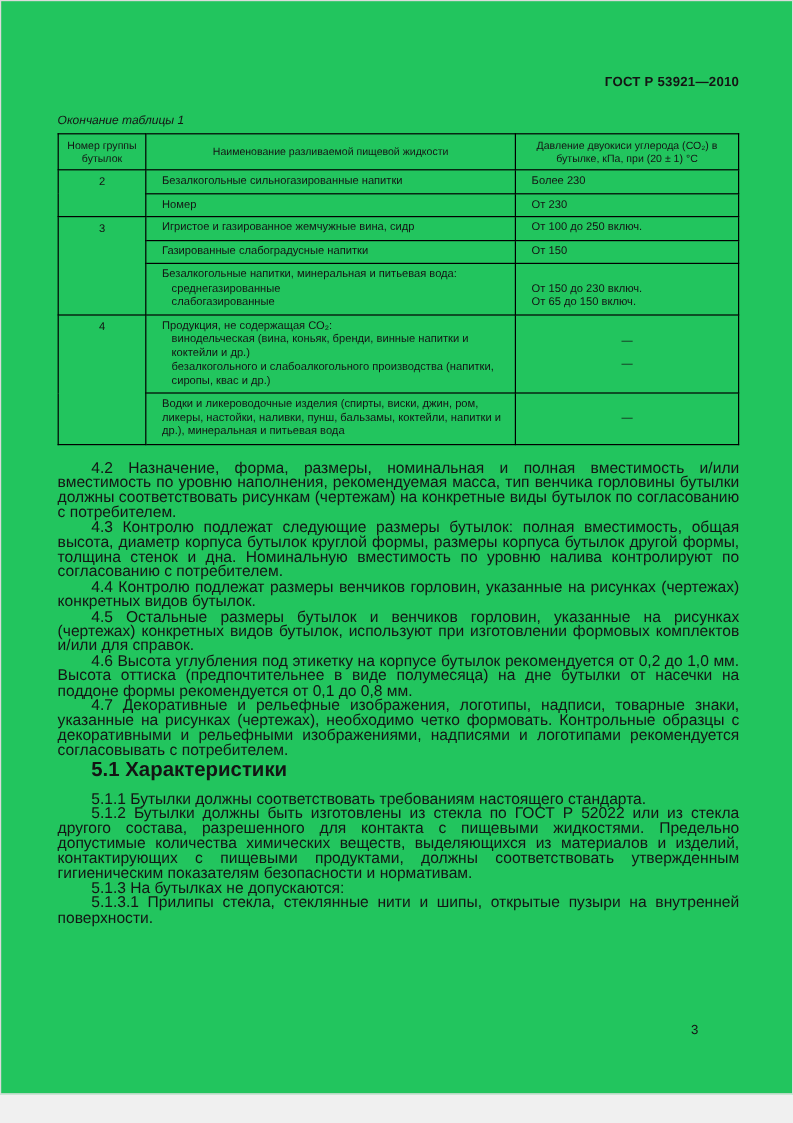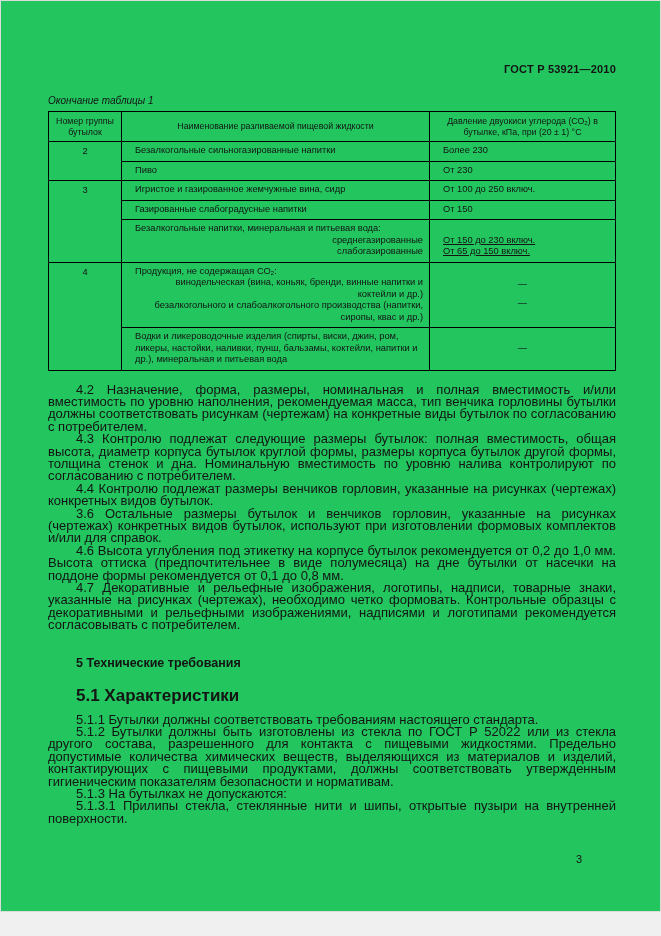--- a/index.html
+++ b/index.html
@@ -40,23 +40,23 @@
   }
   .t1 th {
     font-weight: normal;
     font-size: 8.8px;
     line-height: 10.5px;
     text-align: center;
     vertical-align: middle;
     padding: 4px 5px;
   }
   .t1 td.g { text-align: center; padding: 4px 2px; }
-  .t1 td.pb { vertical-align: bottom; text-decoration: underline; }
+  .t1 td.pb { vertical-align: bottom; }
   .t1 td.dash { vertical-align: middle; text-align: center; padding-left: 6px; }
-  .t1 .sub { padding-left: 8px; text-align: right; }
+  .t1 .sub { padding-left: 8px; }
   .t1 .dash-line { margin: 7px 0; }
   .bodytext { margin-top: 13px; }
   .bodytext p, .sec5 p {
     margin: 0;
     font-size: 13px;
     line-height: 12.4px;
     text-align: justify;
     text-indent: 28px;
   }
   h2.sec-title {
@@ -100,21 +100,21 @@
         <th>Давление двуокиси углерода (СО₂) в бутылке, кПа, при (20 ± 1) °С</th>
       </tr>
     </thead>
     <tbody>
       <tr>
         <td class="g" rowspan="2">2</td>
         <td class="l">Безалкогольные сильногазированные напитки</td>
         <td class="p">Более 230</td>
       </tr>
       <tr>
-        <td class="l">Пиво</td>
+        <td class="l">Номер</td>
         <td class="p">От 230</td>
       </tr>
       <tr>
         <td class="g" rowspan="3">3</td>
         <td class="l">Игристое и газированное жемчужные вина, сидр</td>
         <td class="p">От 100 до 250 включ.</td>
       </tr>
       <tr>
         <td class="l">Газированные слабоградусные напитки</td>
         <td class="p">От 150</td>
@@ -146,26 +146,25 @@
         <td class="l">Водки и ликероводочные изделия (спирты, виски, джин, ром, ликеры, настойки, наливки, пунш, бальзамы, коктейли, напитки и др.), минеральная и питьевая вода</td>
         <td class="p dash">—</td>
       </tr>
     </tbody>
   </table>
 
   <div class="bodytext">
     <p>4.2 Назначение, форма, размеры, номинальная и полная вместимость и/или вместимость по уровню наполнения, рекомендуемая масса, тип венчика горловины бутылки должны соответствовать рисункам (чертежам) на конкретные виды бутылок по согласованию с потребителем.</p>
     <p>4.3 Контролю подлежат следующие размеры бутылок: полная вместимость, общая высота, диаметр корпуса бутылок круглой формы, размеры корпуса бутылок другой формы, толщина стенок и дна. Номинальную вместимость по уровню налива контролируют по согласованию с потребителем.</p>
     <p>4.4 Контролю подлежат размеры венчиков горловин, указанные на рисунках (чертежах) конкретных видов бутылок.</p>
-    <p>3.6 Остальные размеры бутылок и венчиков горловин, указанные на рисунках (чертежах) конкретных видов бутылок, используют при изготовлении формовых комплектов и/или для справок.</p>
+    <p>4.5 Остальные размеры бутылок и венчиков горловин, указанные на рисунках (чертежах) конкретных видов бутылок, используют при изготовлении формовых комплектов и/или для справок.</p>
     <p>4.6 Высота углубления под этикетку на корпусе бутылок рекомендуется от 0,2 до 1,0 мм. Высота оттиска (предпочтительнее в виде полумесяца) на дне бутылки от насечки на поддоне формы рекомендуется от 0,1 до 0,8 мм.</p>
     <p>4.7 Декоративные и рельефные изображения, логотипы, надписи, товарные знаки, указанные на рисунках (чертежах), необходимо четко формовать. Контрольные образцы с декоративными и рельефными изображениями, надписями и логотипами рекомендуется согласовывать с потребителем.</p>
   </div>
 
-  <h2 class="sec-title">5 Технические требования</h2>
   <h3 class="subsec-title">5.1 Характеристики</h3>
 
   <div class="sec5">
     <p>5.1.1 Бутылки должны соответствовать требованиям настоящего стандарта.</p>
     <p>5.1.2 Бутылки должны быть изготовлены из стекла по ГОСТ Р 52022 или из стекла другого состава, разрешенного для контакта с пищевыми жидкостями. Предельно допустимые количества химических веществ, выделяющихся из материалов и изделий, контактирующих с пищевыми продуктами, должны соответствовать утвержденным гигиеническим показателям безопасности и нормативам.</p>
     <p>5.1.3 На бутылках не допускаются:</p>
     <p>5.1.3.1 Прилипы стекла, стеклянные нити и шипы, открытые пузыри на внутренней поверхности.</p>
   </div>
 
   <div class="page-number">3</div>

